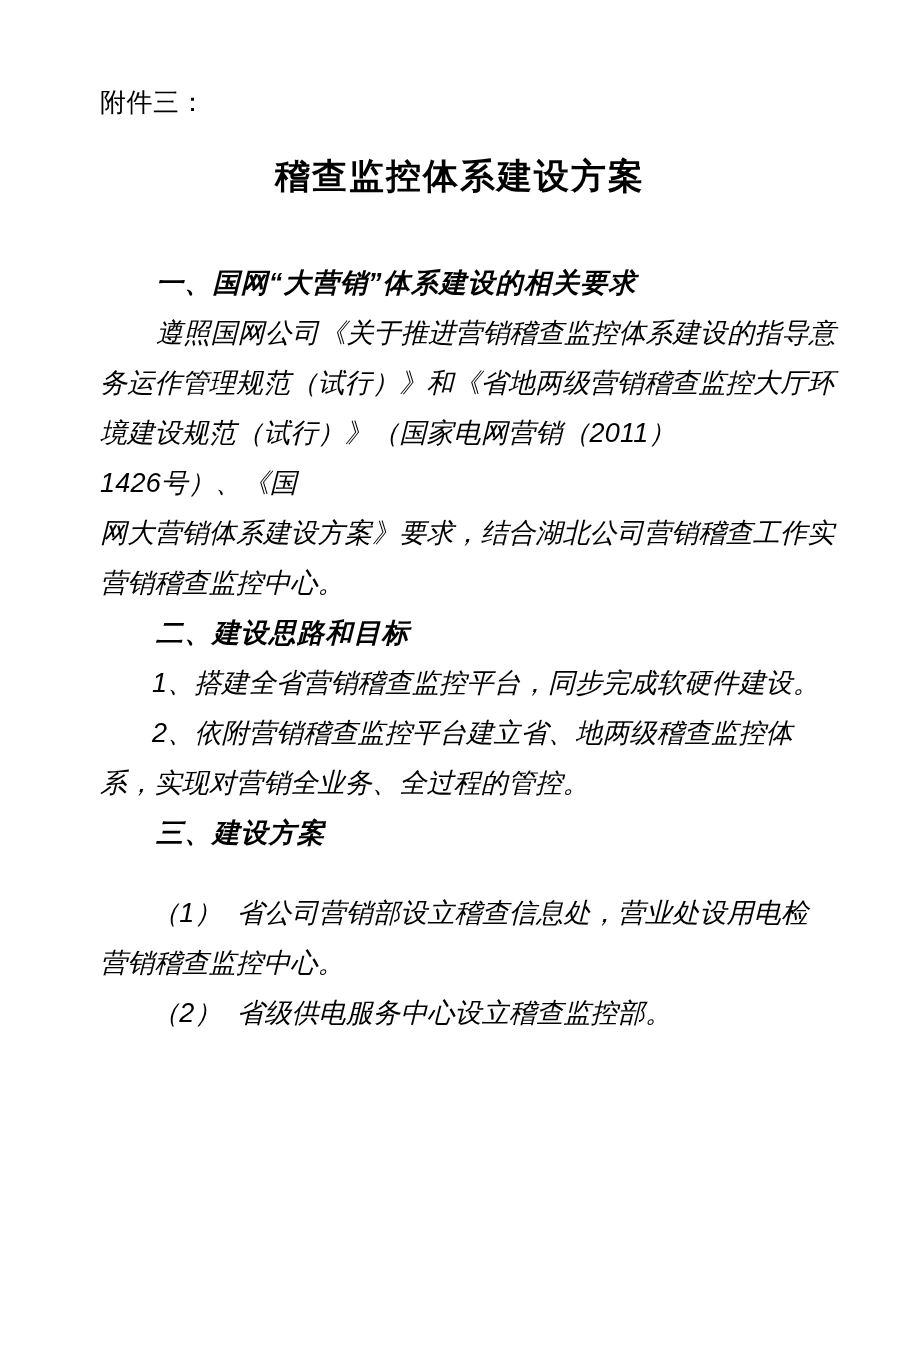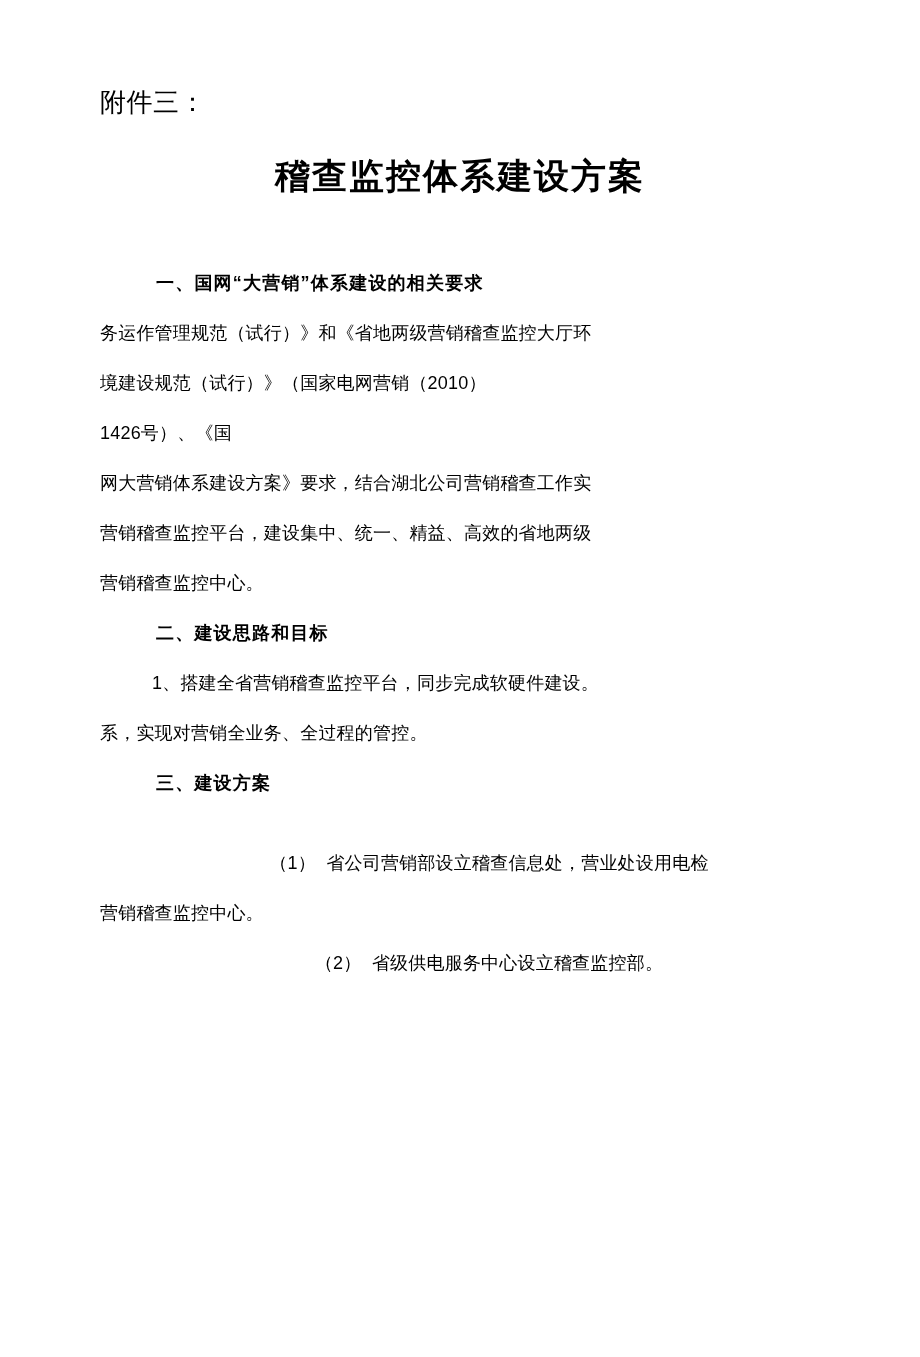--- a/index.html
+++ b/index.html
@@ -44,68 +44,69 @@
     line-height: 48px;
   }
   
   .body-block {
     position: absolute;
     left: 100px;
     top: 258px;
     width: 726px;
   }
   .line {
-    font-size: 18px;
+    font-size: 27px;
     line-height: 50px;
     height: 50px;
     white-space: pre;
     letter-spacing: 0.2px;
+    font-style: italic;
   }
   .line.heading {
     font-weight: bold;
     letter-spacing: 1.2px;
   }
   .line.indent2 {
     text-indent: 56px;
   }
   .line.indent-num {
     text-indent: 52px;
   }
   .line.indent-paren {
     text-indent: 52px;
-    text-align: center;
   }
   .line.spacer {
     height: 30px;
     line-height: 30px;
   }
 </style>
 </head>
 <body>
 
 <div class="page">
 
   <div class="attach-label">附件三：</div>
 
   <div class="doc-title">稽查监控体系建设方案</div>
 
   <div class="body-block">
 
     <div class="line heading indent2">一、国网“大营销”体系建设的相关要求</div>
 
+    <div class="line indent2">遵照国网公司《关于推进营销稽查监控体系建设的指导意</div>
     <div class="line">务运作管理规范（试行）》和《省地两级营销稽查监控大厅环</div>
-    <div class="line">境建设规范（试行）》（国家电网营销（2010）</div>
+    <div class="line">境建设规范（试行）》（国家电网营销（2011）</div>
     <div class="line">1426号）、《国</div>
     <div class="line">网大营销体系建设方案》要求，结合湖北公司营销稽查工作实</div>
-    <div class="line">营销稽查监控平台，建设集中、统一、精益、高效的省地两级</div>
     <div class="line">营销稽查监控中心。</div>
 
     <div class="line heading indent2">二、建设思路和目标</div>
 
     <div class="line indent-num">1、搭建全省营销稽查监控平台，同步完成软硬件建设。</div>
+    <div class="line indent-num">2、依附营销稽查监控平台建立省、地两级稽查监控体</div>
     <div class="line">系，实现对营销全业务、全过程的管控。</div>
 
     <div class="line heading indent2">三、建设方案</div>
 
 
     <div class="line spacer"></div>
 
     <div class="line indent-paren">（1）  省公司营销部设立稽查信息处，营业处设用电检</div>
     <div class="line">营销稽查监控中心。</div>
     <div class="line indent-paren">（2）  省级供电服务中心设立稽查监控部。</div>

